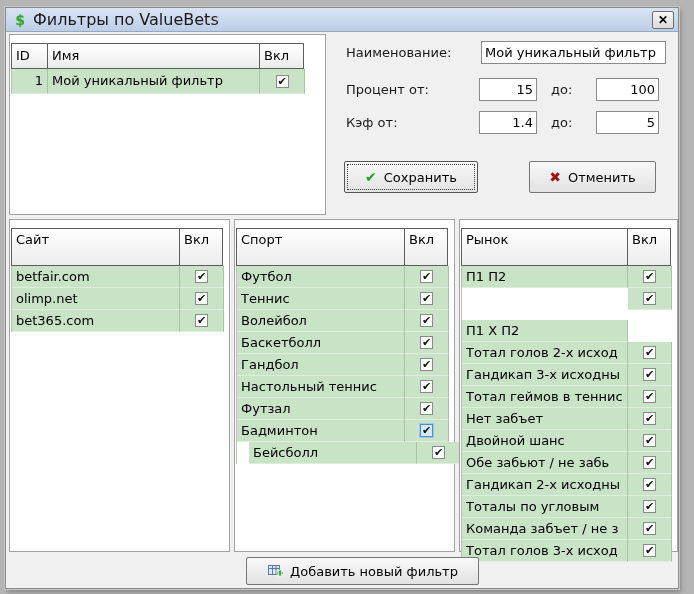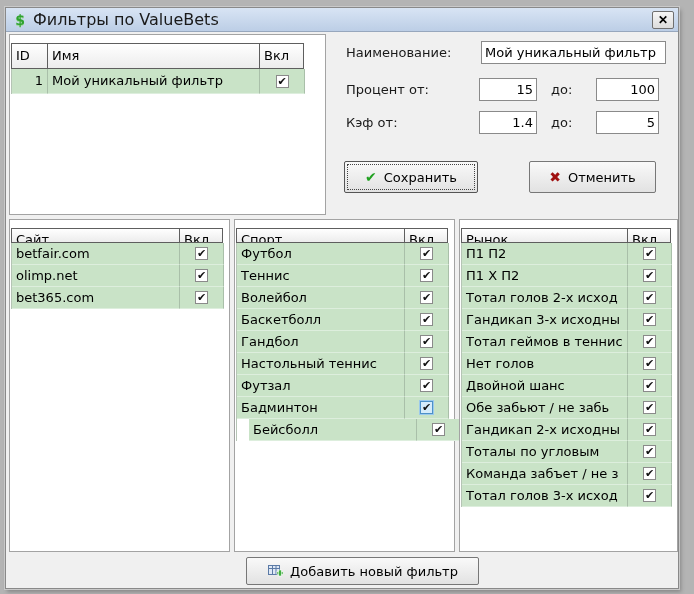--- a/index.html
+++ b/index.html
@@ -38,21 +38,21 @@
   
   .panel{position:absolute;background:#fff;border:1px solid #a3a3a3;box-sizing:border-box;}
   .panel-filters{left:3px;top:26px;width:317px;height:181px;}
   .panel-sites  {left:3px;  top:211px;width:221px;height:333px;}
   .panel-sports {left:228px;top:211px;width:221px;height:333px;}
   .panel-markets{left:453px;top:211px;width:219px;height:333px;}
   
   .grid{margin:1px;width:max-content;}
   .g-head{display:flex;margin-top:8px;}
   .g-hcell{
-    box-sizing:border-box;height:15px;line-height:22px;
+    box-sizing:border-box;height:38px;line-height:22px;
     background:linear-gradient(#ffffff,#ececec);
     border:1px solid #5e5e5e;border-right:none;
     padding:0 4px;overflow:hidden;white-space:nowrap;
   }
   .g-hcell:last-child{border-right:1px solid #5e5e5e;}
   .grid.tall .g-hcell{height:26px;line-height:24px;}
   .g-row{display:flex;border-left:1px solid #b5c4b5;}
   .g-cell{
     box-sizing:border-box;height:22px;line-height:21px;
     background:#c9e3c7;
@@ -244,21 +244,21 @@
           <div class="g-hcell" style="width: 166px;">Рынок</div>
           <div class="g-hcell" style="width: 44px;">Вкл</div>
         </div>
         <div class="g-row">
           <div class="g-cell" style="width: 166px; text-align: left;">П1 П2</div>
           <div class="g-cell check-cell" style="width: 44px;">
             <span class="cb checked"></span>
           </div>
         </div>
         <div class="g-row">
-          <div class="g-cell" style="width: 166px; text-align: left;">П1 Х П2</div>
+          <div class="g-cell" style="width: 166px; text-align: left; margin-top: 32px;">П1 Х П2</div>
           <div class="g-cell check-cell" style="width: 44px;">
             <span class="cb checked"></span>
           </div>
         </div>
         <div class="g-row">
           <div class="g-cell" style="width: 166px; text-align: left;">Тотал голов 2-х исход</div>
           <div class="g-cell check-cell" style="width: 44px;">
             <span class="cb checked"></span>
           </div>
         </div>
@@ -268,21 +268,21 @@
             <span class="cb checked"></span>
           </div>
         </div>
         <div class="g-row">
           <div class="g-cell" style="width: 166px; text-align: left;">Тотал геймов в теннис</div>
           <div class="g-cell check-cell" style="width: 44px;">
             <span class="cb checked"></span>
           </div>
         </div>
         <div class="g-row">
-          <div class="g-cell" style="width: 166px; text-align: left;">Нет голов</div>
+          <div class="g-cell" style="width: 166px; text-align: left;">Нет забъет</div>
           <div class="g-cell check-cell" style="width: 44px;">
             <span class="cb checked"></span>
           </div>
         </div>
         <div class="g-row">
           <div class="g-cell" style="width: 166px; text-align: left;">Двойной шанс</div>
           <div class="g-cell check-cell" style="width: 44px;">
             <span class="cb checked"></span>
           </div>
         </div>

